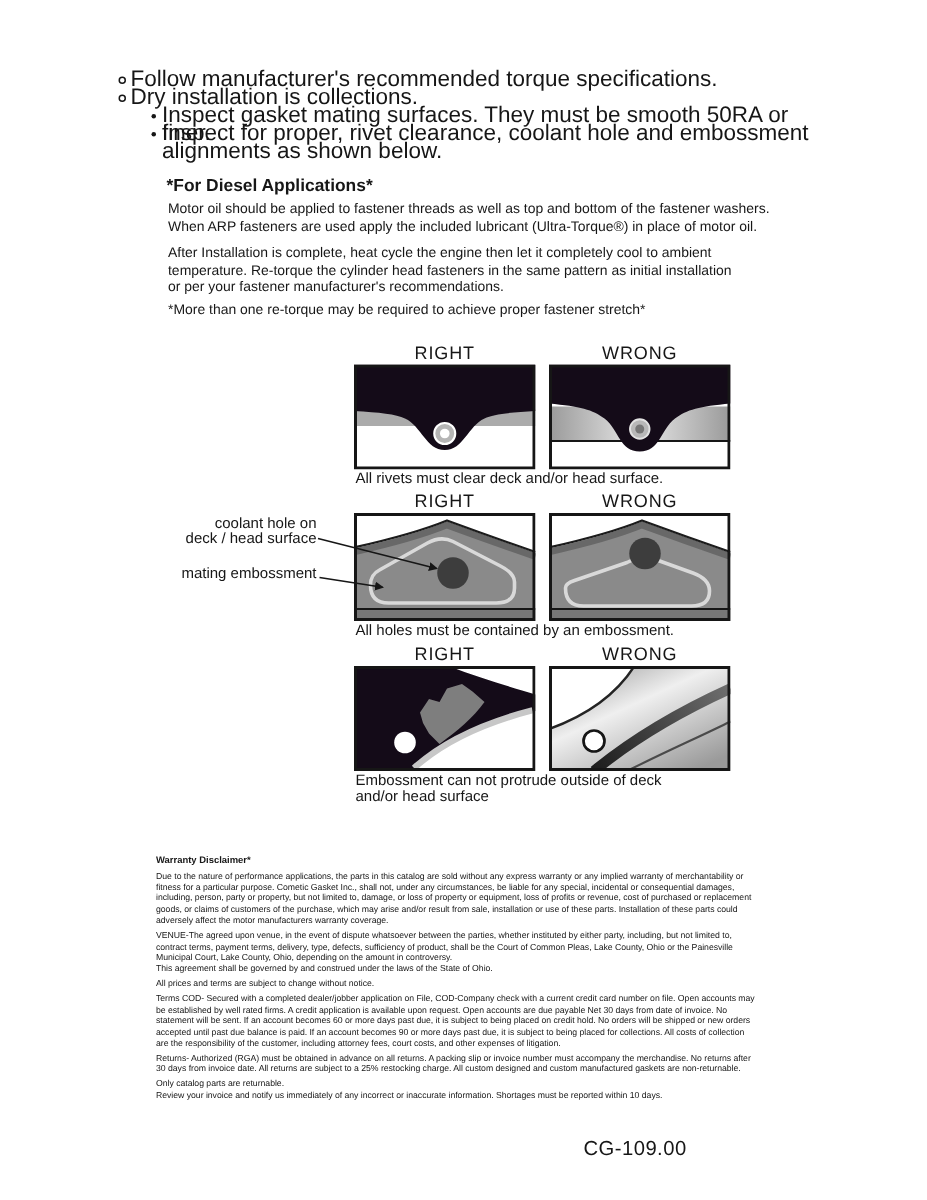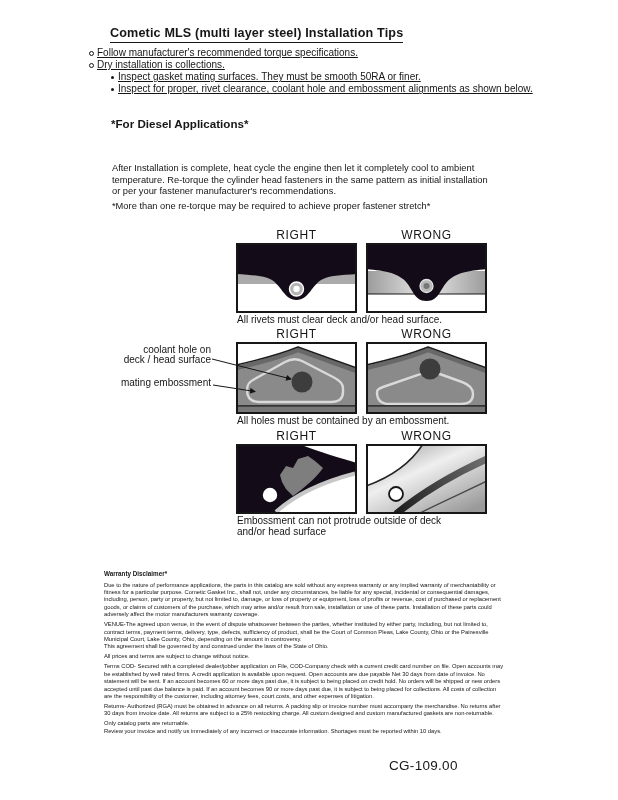--- a/index.html
+++ b/index.html
@@ -7,21 +7,21 @@
     position:relative; width:618px; height:800px; background:#ffffff;
     font-family:"Liberation Sans", sans-serif; color:#161616; overflow:hidden;
   }
   
   .title {
     position:absolute; left:110px; top:26px; margin:0;
     font-size:12.6px; font-weight:bold; letter-spacing:0.15px;
     border-bottom:1.4px solid #161616; padding-bottom:2px; display:inline-block;
   }
   
-  .tips { position:absolute; left:89px; top:47px; width:480px; font-size:10px;text-decoration:underline; }
+  .tips { position:absolute; left:79px; top:47px; width:480px; font-size:15px; }
   .bullet-row { display:flex; align-items:flex-start; height:12.1px; line-height:12.1px; }
   .bullet-row.sub { padding-left:21px; }
   .marker { width:8px; flex:0 0 8px; position:relative; }
   .ring { position:absolute; left:0; top:4px; width:3.2px; height:3.2px; border:1px solid #161616; border-radius:50%; }
   .dot  { position:absolute; left:1px; top:4.6px; width:3.4px; height:3.4px; background:#161616; border-radius:50%; }
   
   .diesel-heading { position:absolute; left:111px; top:117px; margin:0; font-size:11.6px; font-weight:bold; }
   .para { position:absolute; left:112px; width:460px; margin:0; font-size:9.3px; line-height:11.7px; white-space:pre-line; }
   .p1 { top:134px; } .p2 { top:163px; } .p3 { top:201px; }
   
@@ -42,21 +42,20 @@
   .disclaimer h3 { margin:0 0 4.5px 0; font-size:6.3px; font-weight:bold; }
   .disclaimer p { margin:0 0 2.6px 0; font-size:5.8px; line-height:7.4px; white-space:pre-line; letter-spacing:-0.02px; }
   
   .code { position:absolute; left:389px; top:758px; font-size:13.5px; letter-spacing:0.3px; }
 </style>
 </head>
 <body>
 
 <div class="page">
 
-  <h1 class="title">Cometic MLS (multi layer steel) Installation Tips</h1>
 
   <div class="tips">
     <div class="bullet-row">
       <span class="marker">
           <i class="ring"></i>
         </span>
       <span>Follow manufacturer's recommended torque specifications.</span>
     </div>
     <div class="bullet-row">
       <span class="marker">
@@ -72,20 +71,22 @@
     </div>
     <div class="bullet-row sub">
       <span class="marker">
           <i class="dot"></i>
         </span>
       <span>Inspect for proper, rivet clearance, coolant hole and embossment alignments as shown below.</span>
     </div>
   </div>
 
   <h2 class="diesel-heading">*For Diesel Applications*</h2>
+  <p class="para p1">Motor oil should be applied to fastener threads as well as top and bottom of the fastener washers.
+When ARP fasteners are used apply the included lubricant (Ultra-Torque®) in place of motor oil.</p>
   <p class="para p2">After Installation is complete, heat cycle the engine then let it completely cool to ambient
 temperature. Re-torque the cylinder head fasteners in the same pattern as initial installation
 or per your fastener manufacturer's recommendations.</p>
   <p class="para p3">*More than one re-torque may be required to achieve proper fastener stretch*</p>
 
   <div class="diagram-group g1">
     <div class="label-row">
       <span>RIGHT</span>
       <span>WRONG</span>
     </div>

